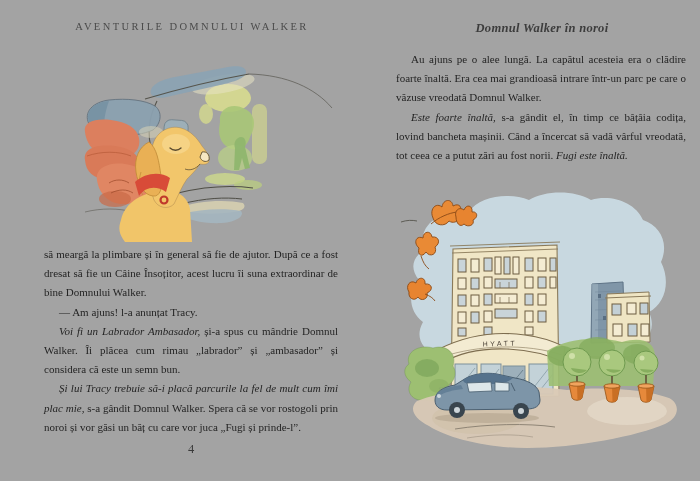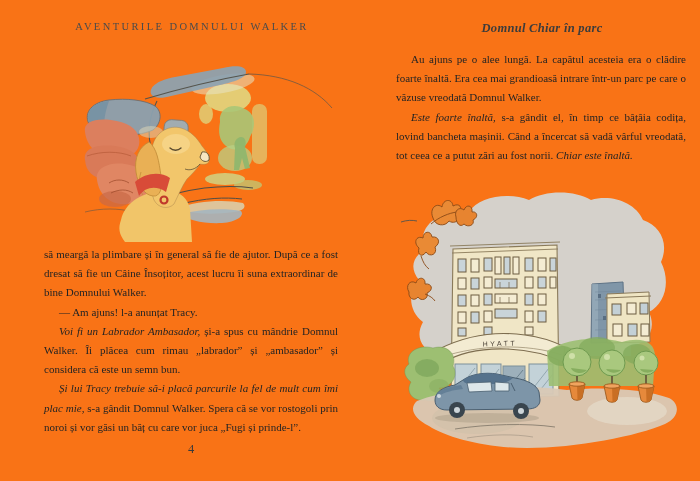--- a/index.html
+++ b/index.html
@@ -1,20 +1,20 @@
 <!DOCTYPE html>
 <html><head>
 <meta charset="utf-8">
 <style>
   html,body{margin:0;padding:0;}
   body{
     width:700px;height:481px;position:relative;background:#ffffff;
     font-family:"Liberation Serif","DejaVu Serif",serif;color:#242424;
   }
-  .spread{position:absolute;left:0;top:0;width:700px;height:481px;background:#f97316;overflow:hidden;}
+  .spread{position:absolute;left:0;top:0;width:700px;height:481px;background:#a3a3a3;overflow:hidden;}
   .page{position:absolute;top:0;width:350px;height:481px;}
   .page-left{left:0;}
   .page-right{left:350px;}
   .running-head{position:absolute;top:21px;left:46px;width:292px;text-align:center;white-space:nowrap;}
   .running-head.caps{font-size:10.5px;letter-spacing:2.4px;color:#4b4b4b;}
   .running-head.ital{font-style:italic;font-weight:bold;font-size:12.5px;color:#3c3c3c;letter-spacing:.3px;}
   .text-block{position:absolute;font-size:11px;line-height:19.2px;text-align:justify;}
   .text-left{left:44px;top:245px;width:294px;}
   .text-right{left:46px;top:50px;width:290px;}
   .para{margin:0;}
@@ -95,25 +95,25 @@
       <p class="para"><span>să meargă la plimbare și în general să fie de ajutor. După ce a fost dresat să fie un Câine Însoțitor, acest lucru îi suna extraordinar de bine Domnului Walker.</span></p>
       <p class="para indent"><span>— Am ajuns! l-a anunțat Tracy.</span></p>
       <p class="para indent"><span class="it">Voi fi un Labrador Ambasador,</span><span> și-a spus cu mândrie Domnul Walker. Îi plăcea cum rimau „labrador” și „ambasador” și considera că este un semn bun.</span></p>
       <p class="para indent"><span class="it">Și lui Tracy trebuie să-i placă parcurile la fel de mult cum îmi plac mie,</span><span> s-a gândit Domnul Walker. Spera că se vor rostogoli prin noroi și vor găsi un băț cu care vor juca „Fugi și prinde-l”.</span></p>
     </div>
 
     <div class="folio">4</div>
   </section>
 
   <section class="page page-right">
-    <div class="running-head ital">Domnul Chiar în parc</div>
+    <div class="running-head ital">Domnul Walker în noroi</div>
 
     <div class="text-block text-right">
       <p class="para indent"><span>Au ajuns pe o alee lungă. La capătul acesteia era o clădire foarte înaltă. Era cea mai grandioasă intrare într-un parc pe care o văzuse vreodată Domnul Walker.</span></p>
-      <p class="para indent"><span class="it">Este foarte înaltă,</span><span> s-a gândit el, în timp ce bâțâia codița, lovind bancheta mașinii. Când a încercat să vadă vârful vreodată, tot ceea ce a putut zări au fost norii. </span><span class="it">Chiar este înaltă.</span></p>
+      <p class="para indent"><span class="it">Este foarte înaltă,</span><span> s-a gândit el, în timp ce bâțâia codița, lovind bancheta mașinii. Când a încercat să vadă vârful vreodată, tot ceea ce a putut zări au fost norii. </span><span class="it">Fugi este înaltă.</span></p>
     </div>
 
     <svg class="illus illus-right" viewBox="0 0 290 270" aria-hidden="true">
 
       <path d="M28,64 C18,40 44,22 72,26 C82,10 112,6 132,14 C148,4 178,4 194,14 C214,8 238,16 246,34 C264,40 272,58 264,76 C274,96 268,118 252,126 C260,144 250,158 234,160 L234,170 L60,170 L40,168 C24,164 18,150 26,136 C12,126 10,106 22,94 C12,82 16,70 28,64 Z" fill="#cfe2eb" opacity=".85"></path>
 
       <g stroke="#8a4a16" stroke-width="0.9">
         <path d="M4,36 C10,34 15,34 20,35" stroke="#55544c" fill="none"></path>
         <path d="M36,32 C32,23 39,16 45,21 C46,13 55,12 56,20 C63,16 67,23 60,28 C65,33 58,39 52,35 C48,41 38,40 36,32 Z" fill="#e98a35"></path>
         <path d="M34,38 C42,31 52,27 60,26" fill="none"></path>

